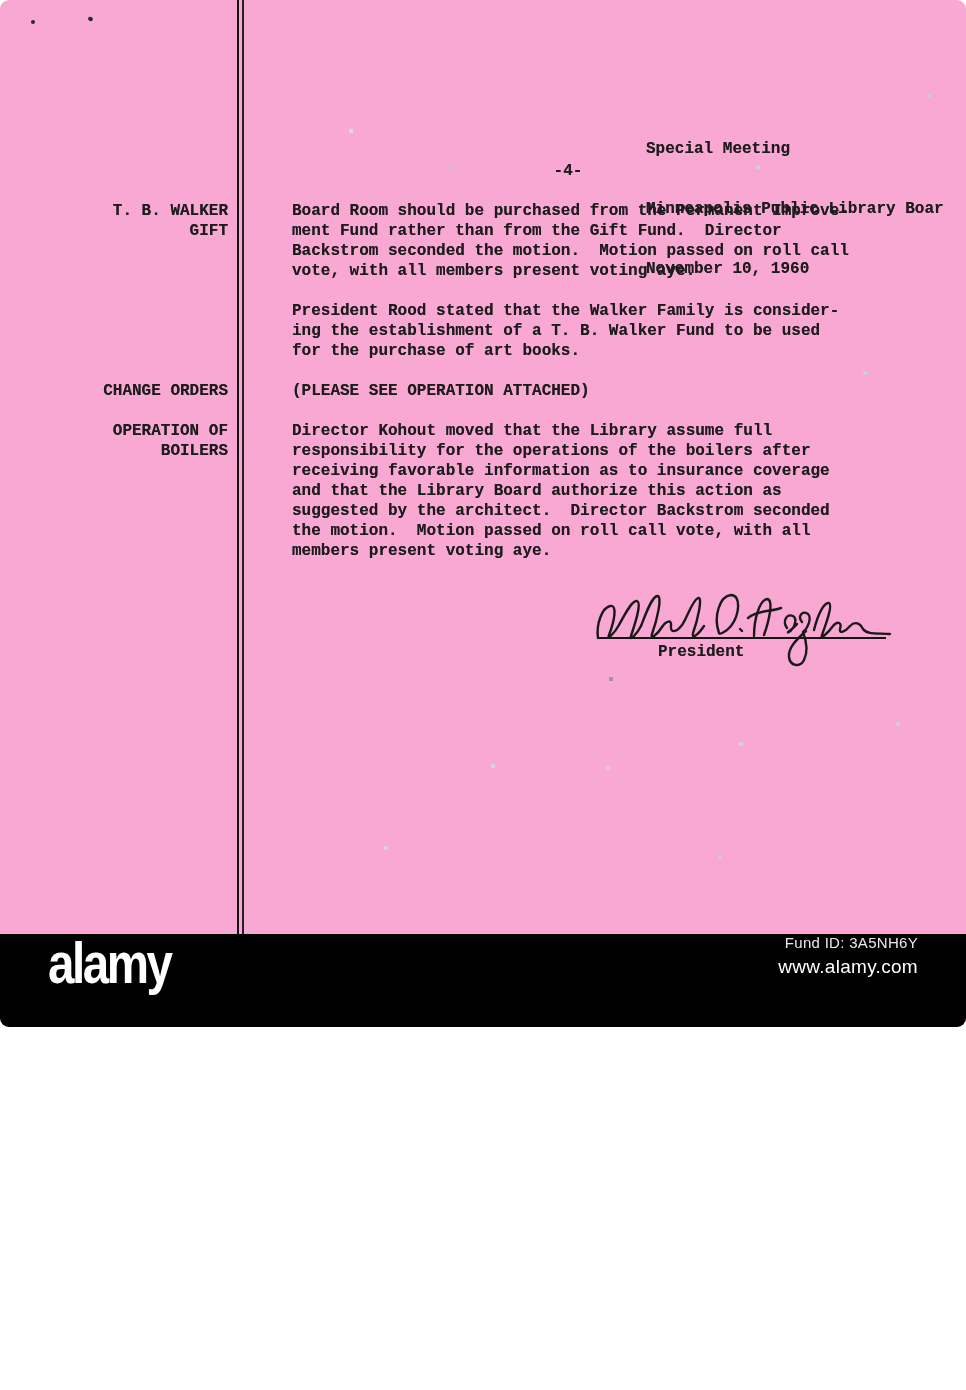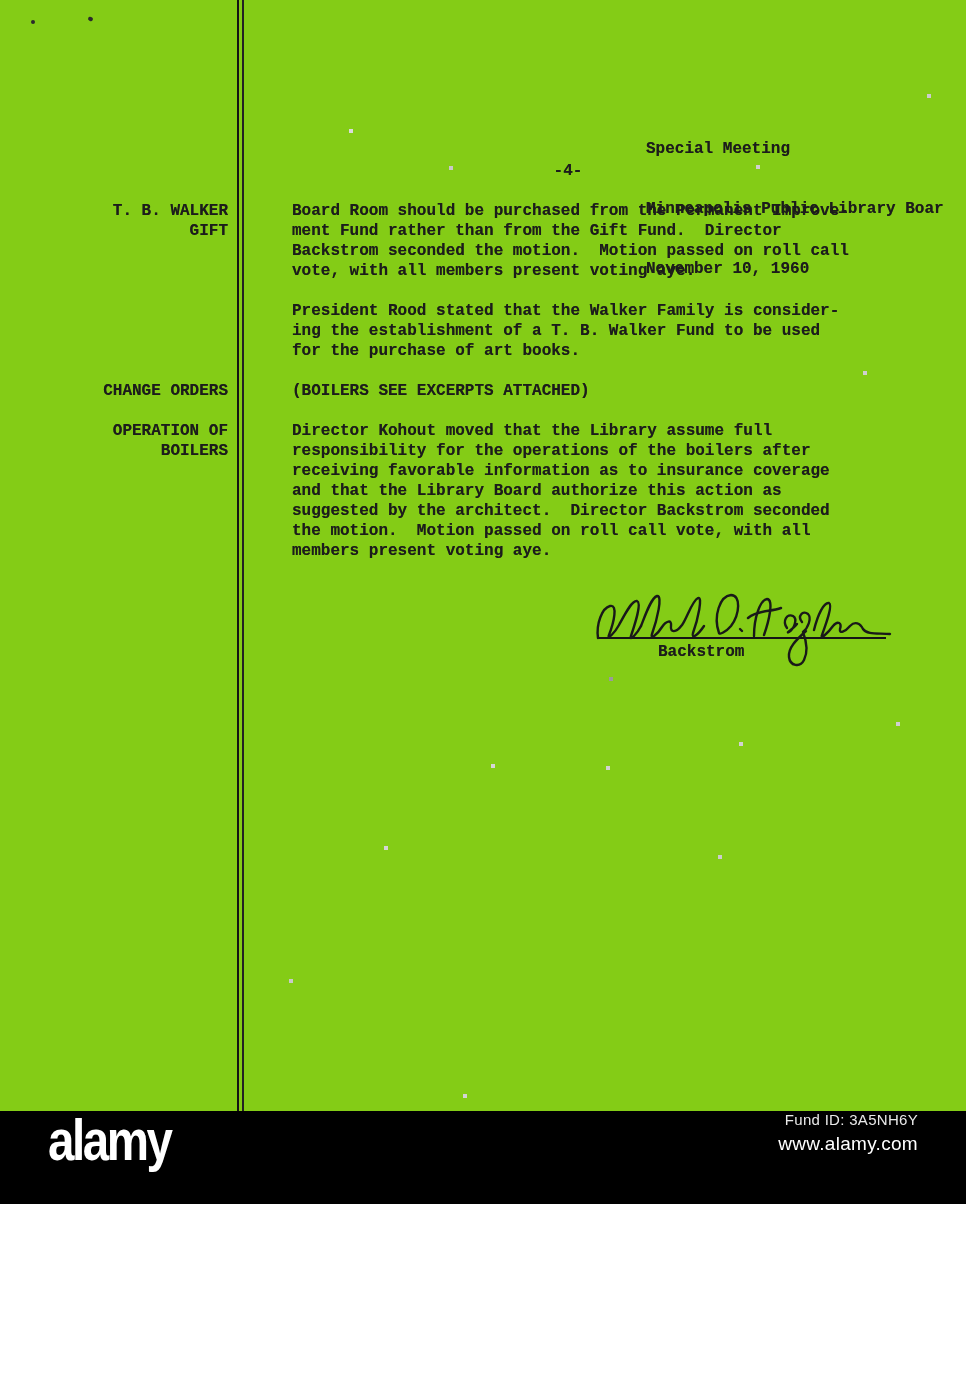--- a/index.html
+++ b/index.html
@@ -1,17 +1,17 @@
 <!DOCTYPE html>
 <html><head>
 <meta charset="utf-8">
 <style>
   html,body{margin:0;padding:0;background:#ffffff;}
-  .page{position:relative;width:966px;height:1204px;background:#84cc16;overflow:hidden;
-        font-family:"Liberation Mono",monospace;}
+  .page{position:relative;width:966px;height:1027px;background:#f9a8d4;overflow:hidden;
+        font-family:"Liberation Mono",monospace;border-radius:9px;}
   .doc{font-weight:700;font-size:16px;line-height:20px;color:#1c1c1c;
        text-shadow:0 0 .5px rgba(25,25,25,.6);white-space:pre-wrap;}
   .abs{position:absolute;}
   
   .vline{position:absolute;left:237px;top:0;height:1262px;width:3px;
          border-left:2px solid #141414;border-right:2px solid #232323;z-index:3;}
   
   .dot{position:absolute;background:#2b2b2b;border-radius:50%;}
   .dot1{left:31px;top:20px;width:4px;height:4px;}
   .dot2{left:88px;top:17px;width:5px;height:4px;transform:rotate(20deg);}
@@ -72,21 +72,21 @@
   </div>
 
   <div class="row" style="top:301px">
     <div class="bodytext doc">President Rood stated that the Walker Family is consider-
 ing the establishment of a T. B. Walker Fund to be used
 for the purchase of art books.</div>
   </div>
 
   <div class="row" style="top:381px">
     <div class="label doc">CHANGE ORDERS</div>
-    <div class="bodytext doc">(BOILERS SEE EXCERPTS ATTACHED)</div>
+    <div class="bodytext doc">(PLEASE SEE OPERATION ATTACHED)</div>
   </div>
 
   <div class="row" style="top:421px">
     <div class="label doc">OPERATION OF
 BOILERS</div>
     <div class="bodytext doc">Director Kohout moved that the Library assume full
 responsibility for the operations of the boilers after
 receiving favorable information as to insurance coverage
 and that the Library Board authorize this action as
 suggested by the architect.  Director Backstrom seconded
@@ -102,21 +102,21 @@
       <path d="M53 38 C 57 28 63 10 69 8 C 75 7 69 32 64 46 C 62 52 69 47 74 39 C 78 33 84 31 83 38 C 82 45 88 45 94 37 C 99 30 104 13 110 10 C 115 8 110 31 105 45 C 103 52 110 47 116 38"></path>
       <path d="M131 45 C 125 28 132 8 143 7 C 153 7 152 26 143 38 C 138 44 131 47 131 45"></path>
       <path d="M152 41 l 2 2"></path>
       <path d="M166 48 C 166 30 172 12 179 11 C 186 11 181 33 176 47"></path>
       <path d="M160 30 C 170 22 182 24 193 20"></path>
       <path d="M199 40 C 194 33 199 25 205 28 C 210 31 206 41 201 44 C 197 46 205 41 209 36"></path>
       <path d="M214 34 C 209 28 215 22 220 26 C 224 30 220 40 215 44 C 218 52 221 62 216 72 C 212 80 202 78 201 69 C 200 60 208 52 218 43"></path>
       <path d="M226 42 C 230 26 236 14 241 15 C 245 17 238 36 234 47 C 232 52 240 45 245 38 C 250 32 254 35 252 41 C 251 46 257 44 262 38 C 267 33 272 35 275 41 C 279 47 290 45 302 46"></path>
     </svg>
     <div class="sigline"></div>
-    <div class="doc sigtitle">Backstrom</div>
+    <div class="doc sigtitle">President</div>
   </div>
 
   <div class="footer">
     <div class="brand">alamy</div>
     <div class="wm-right">
       <div class="wm-id">Fund ID: 3A5NH6Y</div>
       <div class="wm-url">www.alamy.com</div>
     </div>
   </div>
 

